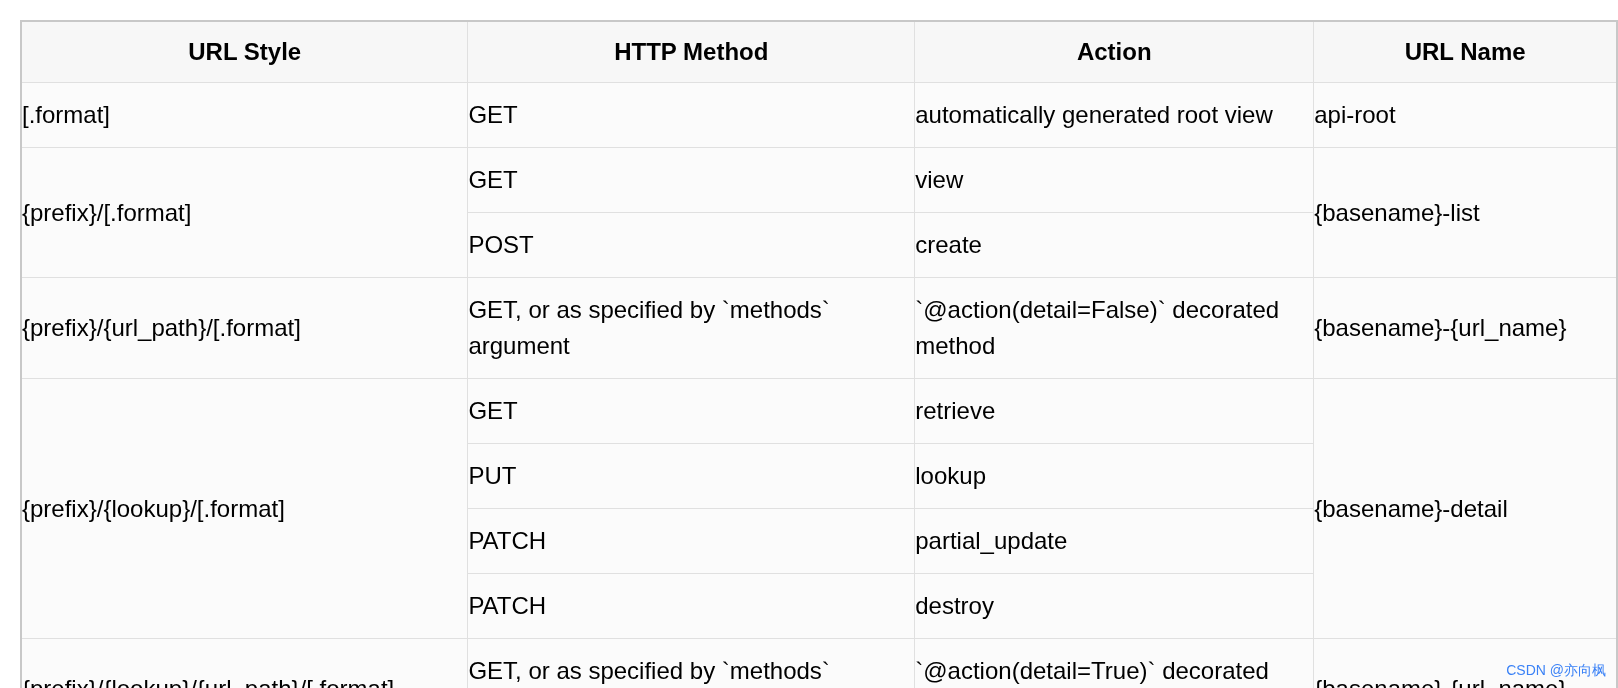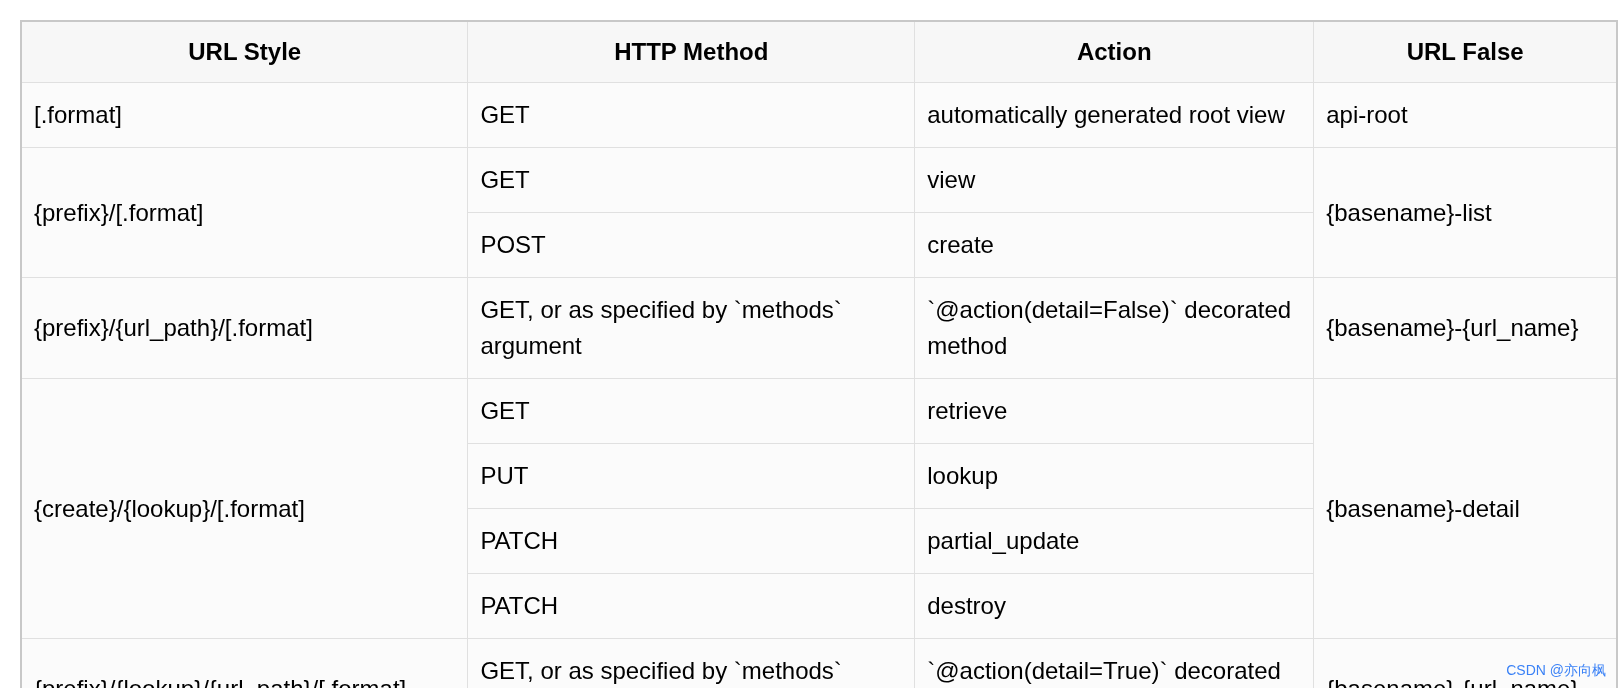--- a/index.html
+++ b/index.html
@@ -24,21 +24,21 @@
     }
     th {
       background-color: #f7f7f7;
       font-weight: bold;
       text-align: center;
       padding: 16px 12px;
       border: 1px solid #e0e0e0;
       color: #000000;
     }
     td {
-      padding: 14px 12px;
+      padding: 14px 0;
       border: 1px solid #e0e0e0;
       background-color: #fbfbfb;
       color: #000000;
       vertical-align: middle;
       line-height: 1.5;
       margin-left: 35px;
     }
     .watermark {
       position: fixed;
       bottom: 8px;
@@ -57,21 +57,21 @@
       <col style="width: 28%;">
       <col style="width: 28%;">
       <col style="width: 25%;">
       <col style="width: 19%;">
     </colgroup>
     <thead>
       <tr>
         <th>URL Style</th>
         <th>HTTP Method</th>
         <th>Action</th>
-        <th>URL False</th>
+        <th>URL Name</th>
       </tr>
     </thead>
     <tbody>
 
       <tr>
         <td>[.format]</td>
         <td>GET</td>
         <td>automatically generated root view</td>
         <td>api-root</td>
       </tr>
@@ -88,21 +88,21 @@
       </tr>
 
       <tr>
         <td>{prefix}/{url_path}/[.format]</td>
         <td>GET, or as specified by `methods` argument</td>
         <td>`@action(detail=False)` decorated method</td>
         <td>{basename}-{url_name}</td>
       </tr>
 
       <tr>
-        <td rowspan="4">{create}/{lookup}/[.format]</td>
+        <td rowspan="4">{prefix}/{lookup}/[.format]</td>
         <td>GET</td>
         <td>retrieve</td>
         <td rowspan="4">{basename}-detail</td>
       </tr>
       <tr>
         <td>PUT</td>
         <td>lookup</td>
       </tr>
       <tr>
         <td>PATCH</td>

